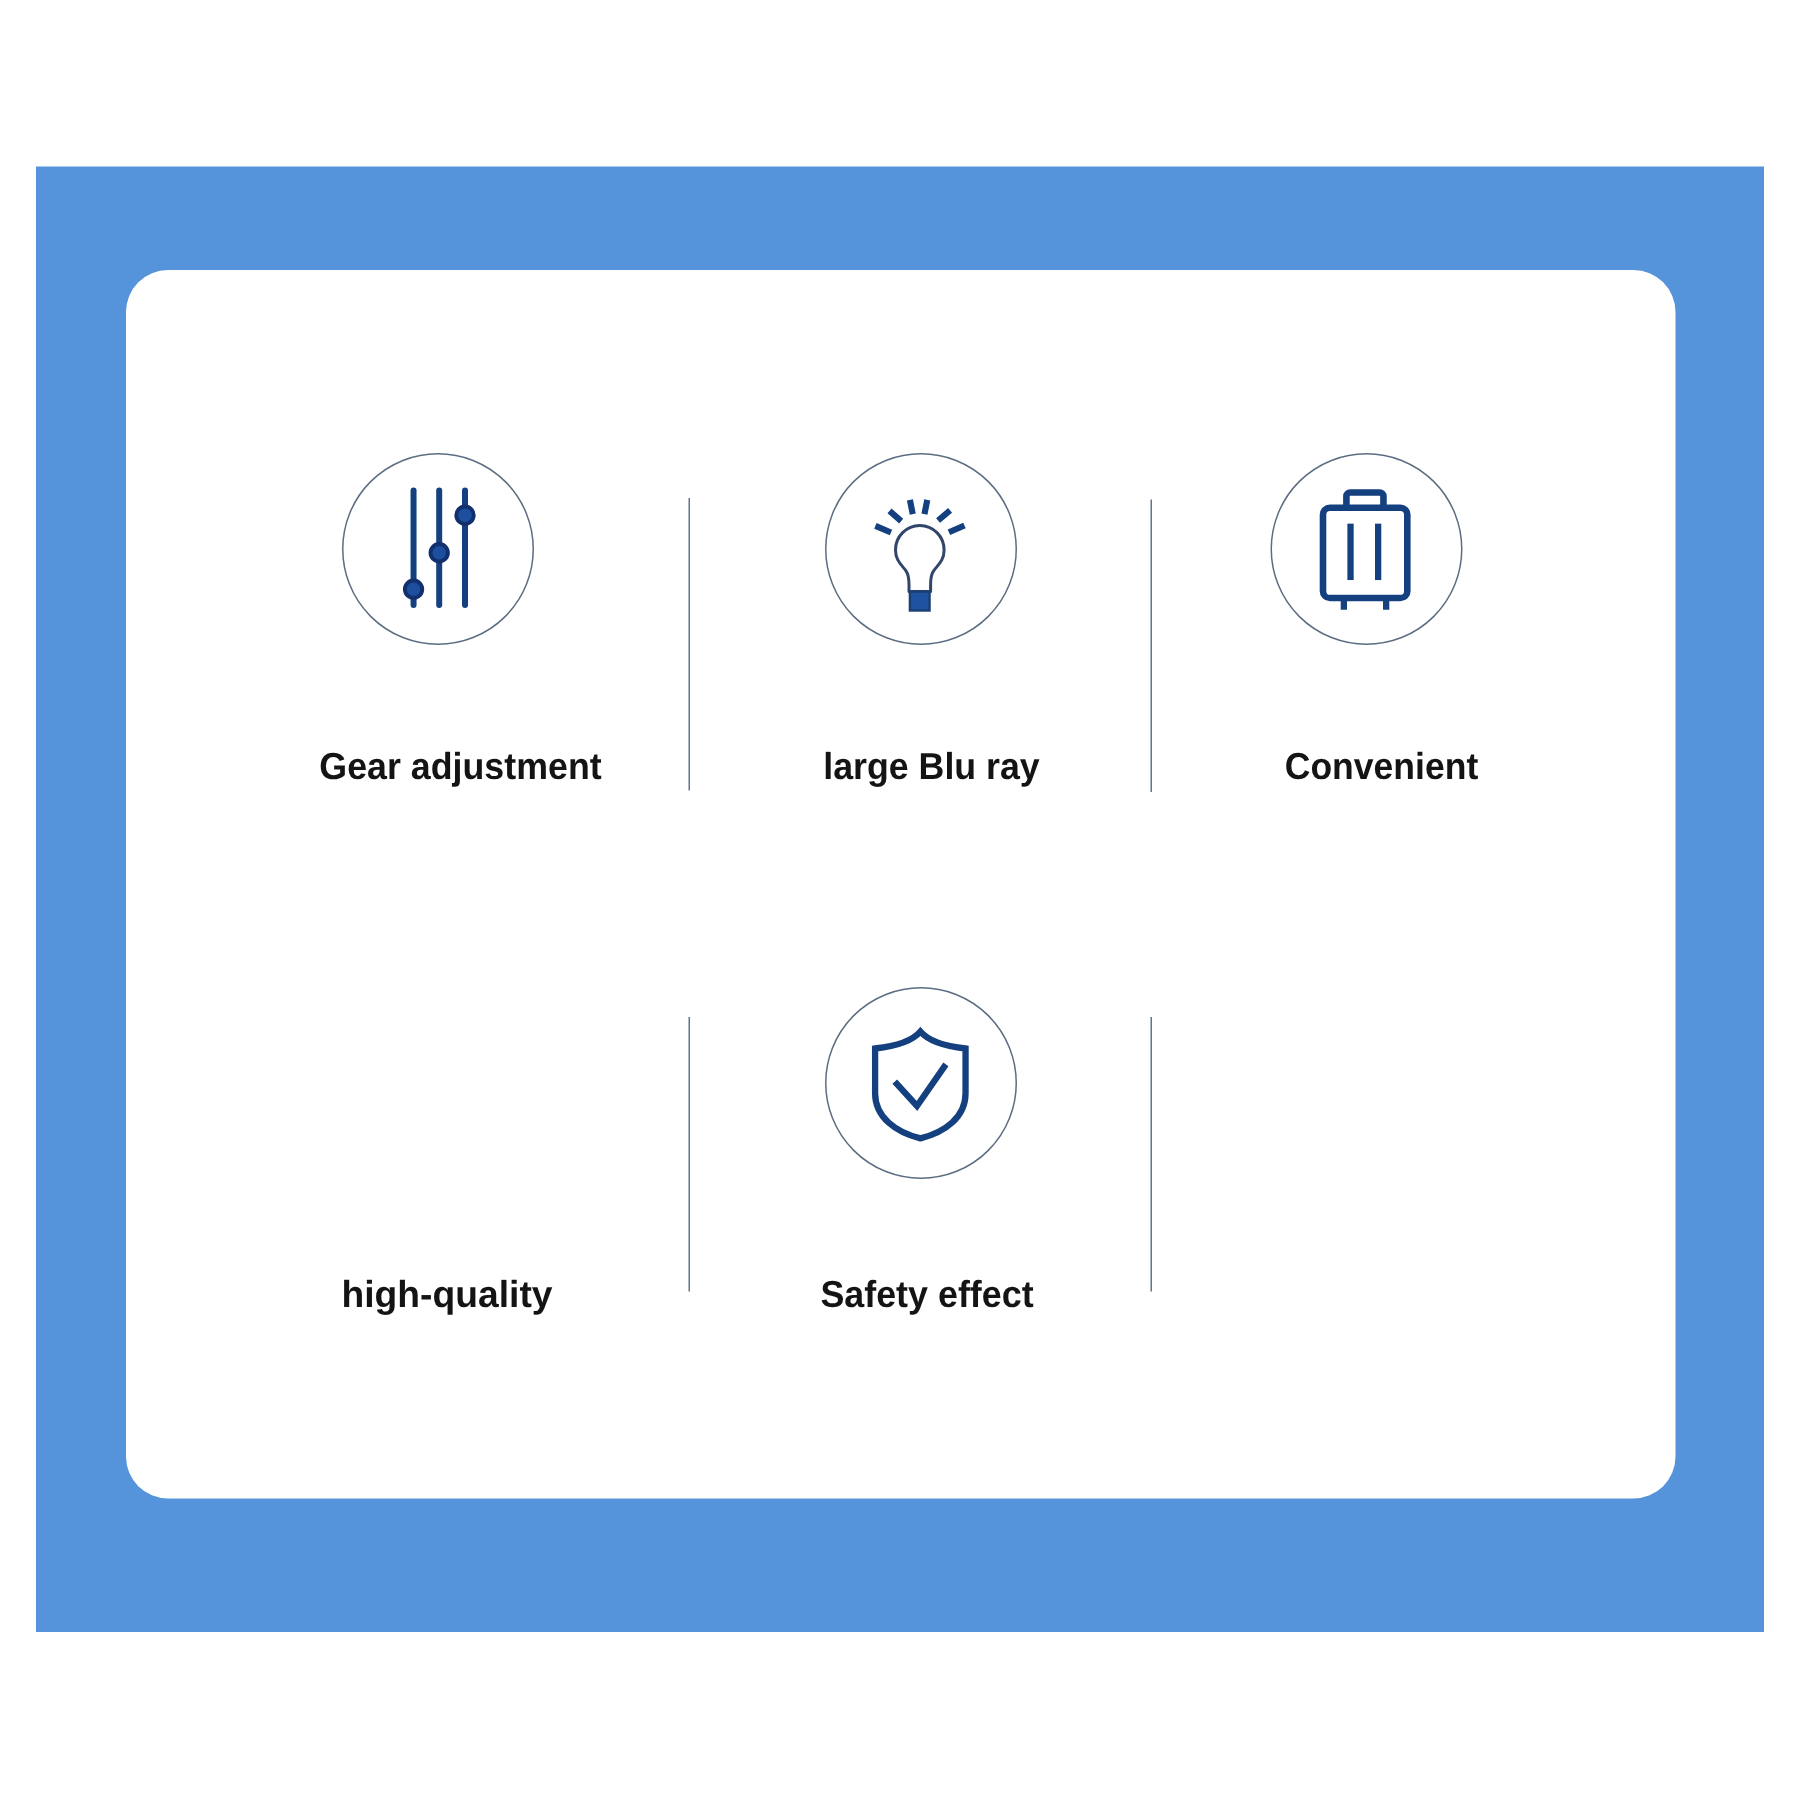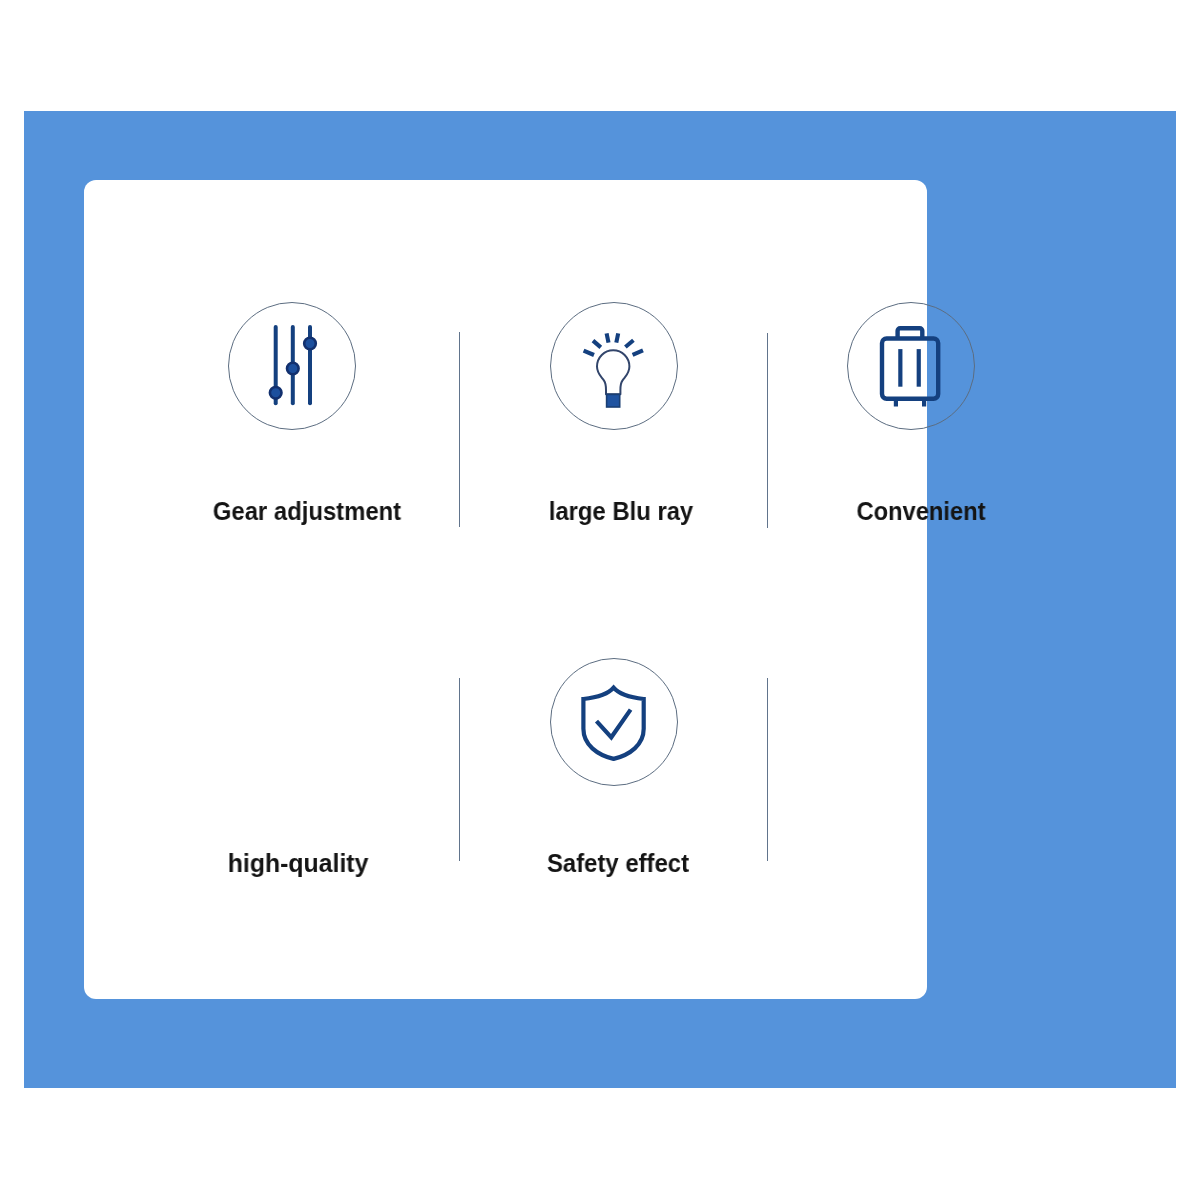--- a/index.html
+++ b/index.html
@@ -5,22 +5,22 @@
 <style>
   html,body{margin:0;padding:0;}
   body{width:1200px;height:1200px;background:#ffffff;
        font-family:"Liberation Sans",sans-serif;overflow:hidden;}
 
   .stage{position:relative;width:1200px;height:1200px;background:#ffffff;}
 
   .blue-panel{position:absolute;left:24px;top:111px;width:1152px;height:977px;
               background:#5593db;}
 
-  .card{position:absolute;left:84px;top:179.5px;width:843px;height:819.5px;
-        background:#ffffff;border-radius:12px;}
+  .card{position:absolute;left:84px;top:179.5px;width:1033px;height:819.5px;
+        background:#ffffff;border-radius:28px;}
 
   .feature{position:absolute;}
 
   .icon-circle{position:absolute;width:128px;height:128px;border-radius:50%;
                border:1.15px solid #5c6d81;box-sizing:border-box;
                display:flex;align-items:center;justify-content:center;}
   .icon-circle svg{display:block;overflow:visible;}
 
   .label{position:absolute;width:300px;font-weight:700;font-size:25px;
          line-height:25px;color:#141414;white-space:nowrap;text-align:center;

